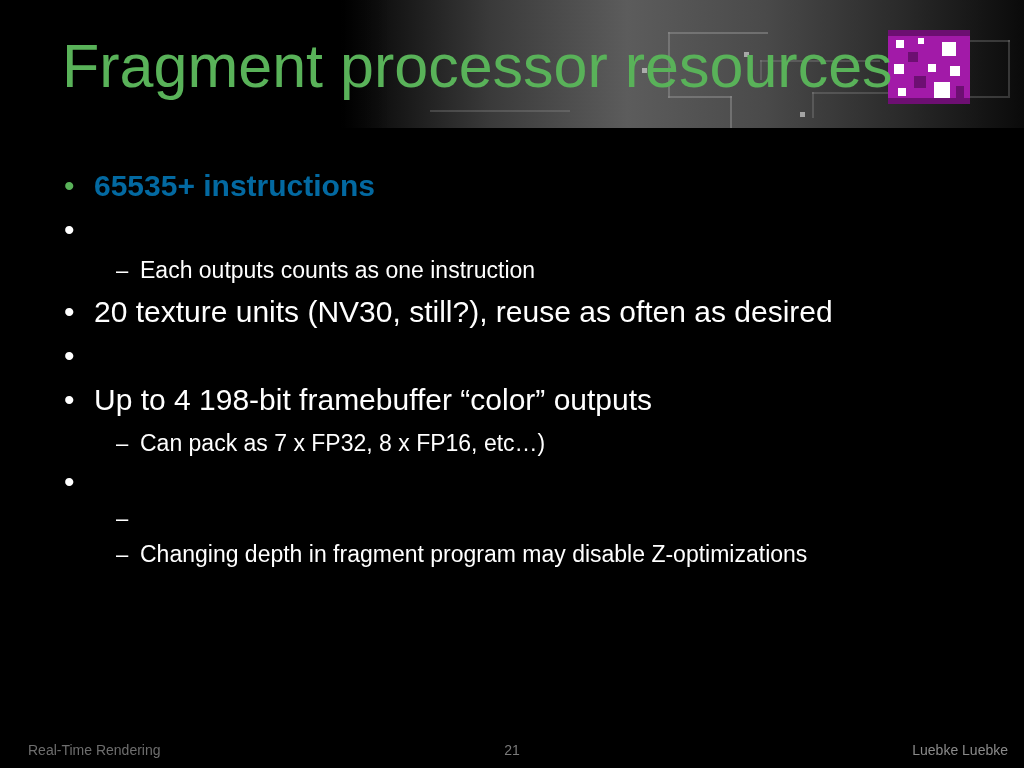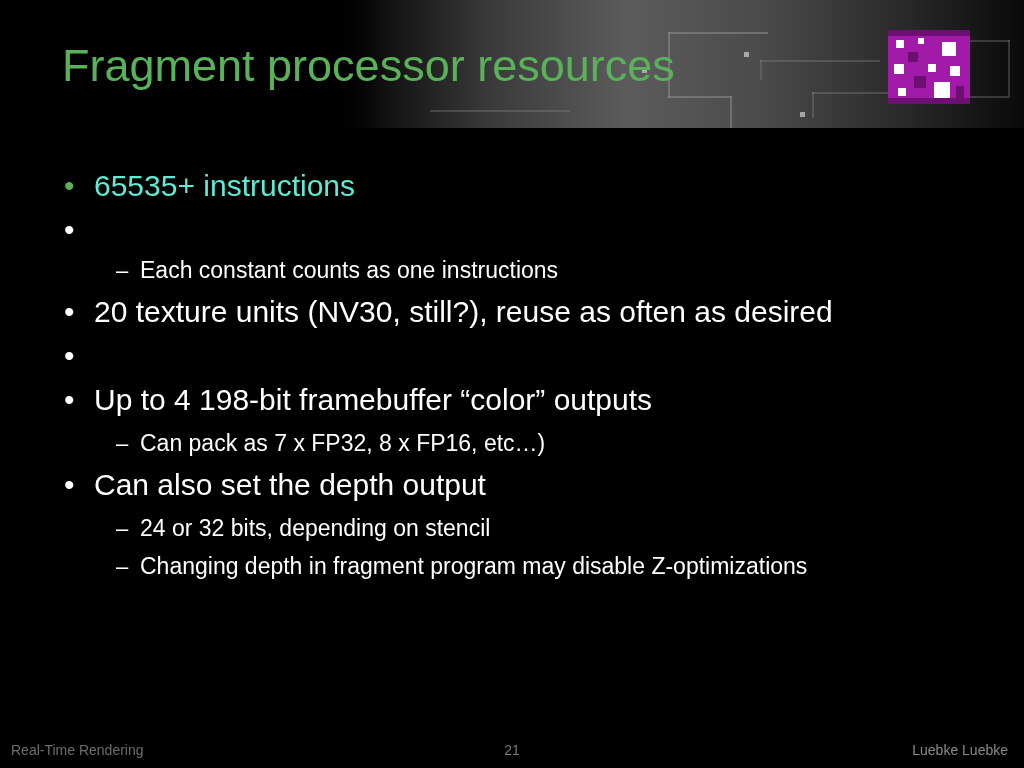--- a/index.html
+++ b/index.html
@@ -65,21 +65,21 @@
     background: #ffffff;
     display: block;
   }
   .chip .dk { background: #6d0f72; }
 
   
   .title {
     position: absolute;
     left: 62px;
     top: 40px;
-    font-size: 45px;
+    font-size: 61px;
     line-height: 52px;
     color: #59b259;
     font-weight: normal;
     letter-spacing: 0px;
     white-space: nowrap;
   }
 
   
   .body {
     position: absolute;
@@ -102,21 +102,21 @@
     text-align: left;
     padding-left: 8px;
     box-sizing: border-box;
   }
   .bullet .txt {
     font-size: 30px;
     line-height: 36px;
     color: #ffffff;
   }
   .bullet.lvl1 { margin-bottom: 11px; }
-  .bullet.lvl1.green .txt { color: #5eead4; }
+  .bullet.lvl1.green .txt { color: #0369a1; font-weight: bold; }
   .bullet.lvl1.green .mark { color: #59b259; }
 
   .bullet.lvl2 {
     padding-left: 52px;
     margin-bottom: 10px;
   }
   .bullet.lvl2 .mark {
     width: 32px;
     flex: 0 0 32px;
     font-size: 22px;
@@ -127,21 +127,21 @@
     line-height: 28px;
   }
 
   
   .footer-left, .footer-right, .footer-center {
     position: absolute;
     bottom: 10px;
     font-size: 14px;
     color: #6e6e6e;
   }
-  .footer-left { left: 11px; }
+  .footer-left { left: 28px; }
   .footer-right { right: 16px; color: #8a8a8a; }
   .footer-center { left: 0; width: 1024px; text-align: center; color: #7a7a7a; margin-top: 28px; }
 </style>
 </head>
 <body>
 
 <div class="slide">
 
   <div class="header-band"></div>
   <div class="header-band-fade"></div>
@@ -186,21 +186,21 @@
       <span class="mark">•</span>
       <span class="txt">65535+ instructions</span>
     </div>
 
     <div class="bullet lvl1">
       <span class="mark">•</span>
     </div>
 
     <div class="bullet lvl2">
       <span class="mark">–</span>
-      <span class="txt">Each constant counts as one instructions</span>
+      <span class="txt">Each outputs counts as one instruction</span>
     </div>
 
     <div class="bullet lvl1">
       <span class="mark">•</span>
       <span class="txt">20 texture units (NV30, still?), reuse as often as desired</span>
     </div>
 
     <div class="bullet lvl1">
       <span class="mark">•</span>
     </div>
@@ -210,26 +210,24 @@
       <span class="txt">Up to 4 198-bit framebuffer “color” outputs</span>
     </div>
 
     <div class="bullet lvl2">
       <span class="mark">–</span>
       <span class="txt">Can pack as 7 x FP32, 8 x FP16, etc…)</span>
     </div>
 
     <div class="bullet lvl1">
       <span class="mark">•</span>
-      <span class="txt">Can also set the depth output</span>
-    </div>
-
-    <div class="bullet lvl2">
-      <span class="mark">–</span>
-      <span class="txt">24 or 32 bits, depending on stencil</span>
+    </div>
+
+    <div class="bullet lvl2">
+      <span class="mark">–</span>
     </div>
 
     <div class="bullet lvl2">
       <span class="mark">–</span>
       <span class="txt">Changing depth in fragment program may disable Z-optimizations</span>
     </div>
 
   </div>
 
   <div class="footer-left">Real-Time Rendering</div>

